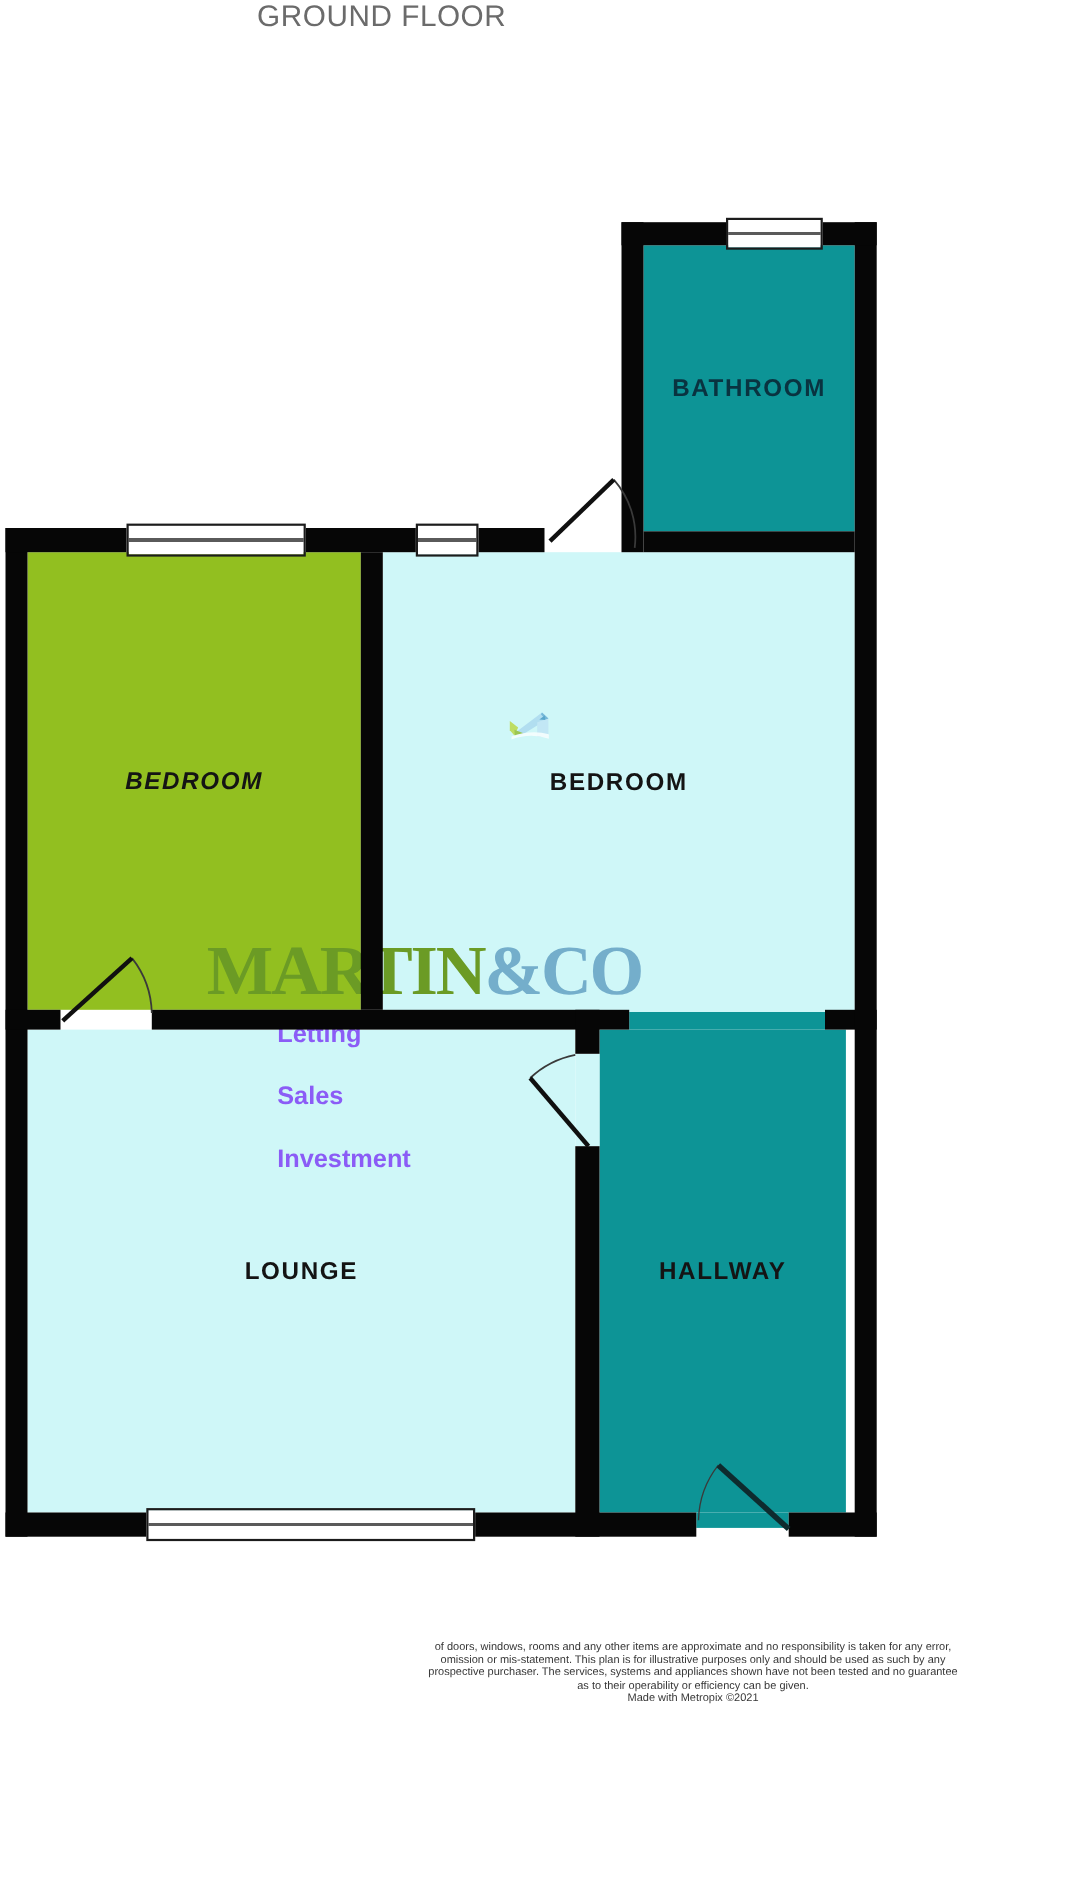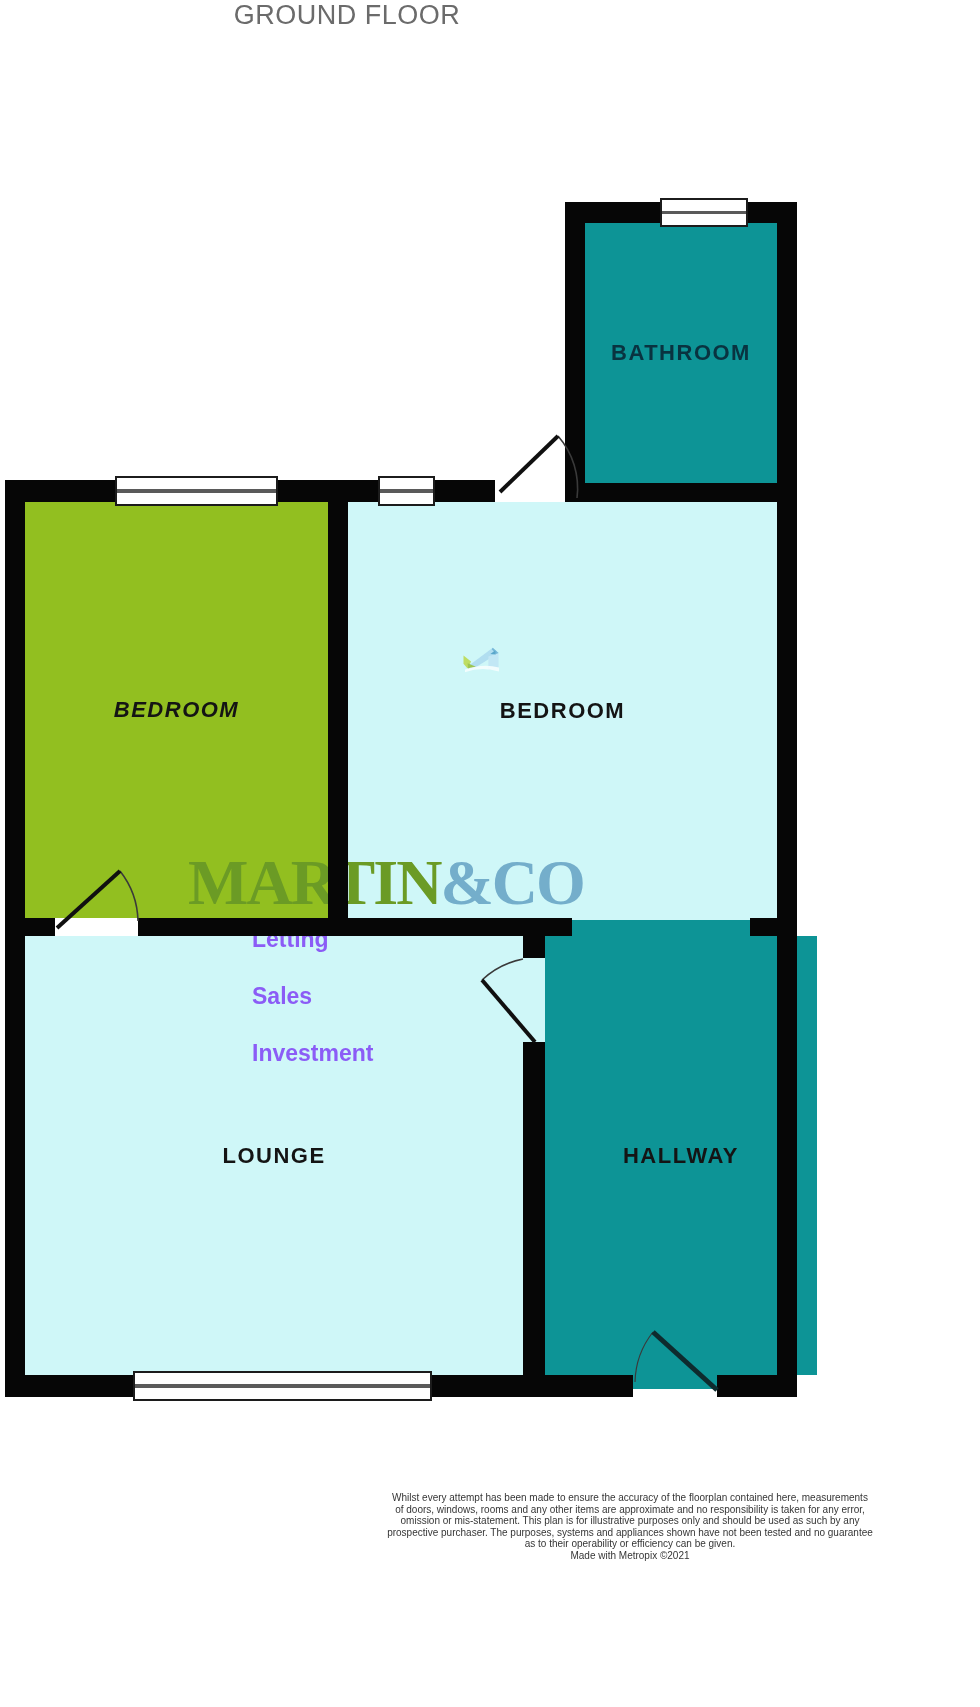--- a/index.html
+++ b/index.html
@@ -39,21 +39,21 @@
   <div class="room teal" id="room-bathroom" style="left:585px;top:223px;width:192px;height:260px;">
     <span class="rlabel">BATHROOM</span>
   </div>
   <div class="room green" id="room-bedroom" style="left:25px;top:502px;width:303px;height:416px;">
     <span class="rlabel">BEDROOM</span>
   </div>
   <div class="room cyan" id="room-kitchen" style="left:348px;top:502px;width:429px;height:418px;">
     <span class="rlabel">BEDROOM</span>
   </div>
   <div class="abs teal" style="left:572px;top:920px;width:178px;height:16px;z-index:1;"></div>
-  <div class="room teal" id="room-hallway" style="left:545px;top:936px;width:272px;height:439px;">
+  <div class="room teal" id="room-hallway" style="left:545px;top:936px;width:224px;height:439px;">
     <span class="rlabel">HALLWAY</span>
   </div>
   <div class="room cyan" id="room-lounge" style="left:25px;top:936px;width:498px;height:439px;">
     <span class="rlabel">LOUNGE</span>
   </div>
   <div class="abs cyan" style="left:523px;top:958px;width:22px;height:84px;z-index:1;"></div>
   <div class="abs teal" style="left:633px;top:1375px;width:84px;height:14px;z-index:1;"></div>
 
   <div id="logo">
     <svg class="abs" style="left:415px;top:645px;" width="210" height="150" viewBox="415 645 625 795" xmlns="http://www.w3.org/2000/svg">
@@ -114,21 +114,20 @@
       <path d="M523,959 A84,84 0 0 0 482,980" fill="none" stroke="#3a3a3a" stroke-width="1.6"></path>
       <path d="M535,1042 L482,980" fill="none" stroke="#101010" stroke-width="4"></path>
     </g>
     <g>
       <path d="M635,1382 A84,84 0 0 1 653,1332" fill="none" stroke="#3a3a3a" stroke-width="1.2"></path>
       <path d="M717,1390 L653,1332" fill="none" stroke="#0e2b2e" stroke-width="5"></path>
     </g>
   </svg>
 
   <div id="disclaimer">
-    <div>Whilst every attempt has been made to ensure the accuracy of the floorplan contained here, measurements</div>
     <div>of doors, windows, rooms and any other items are approximate and no responsibility is taken for any error,</div>
     <div>omission or mis-statement. This plan is for illustrative purposes only and should be used as such by any</div>
-    <div>prospective purchaser. The purposes, systems and appliances shown have not been tested and no guarantee</div>
+    <div>prospective purchaser. The services, systems and appliances shown have not been tested and no guarantee</div>
     <div>as to their operability or efficiency can be given.</div>
     <div id="credit">Made with Metropix ©2021</div>
   </div>
 
 </div>
 
 </body></html>

